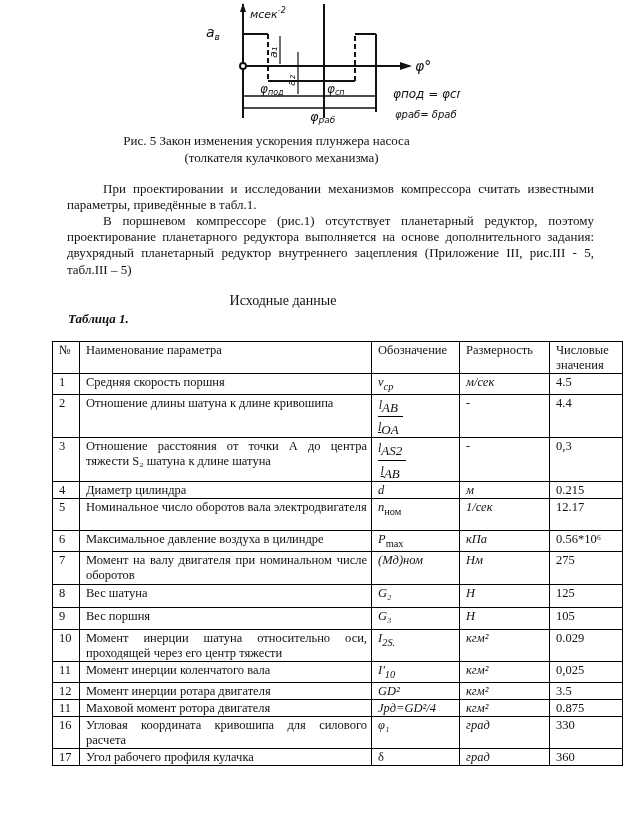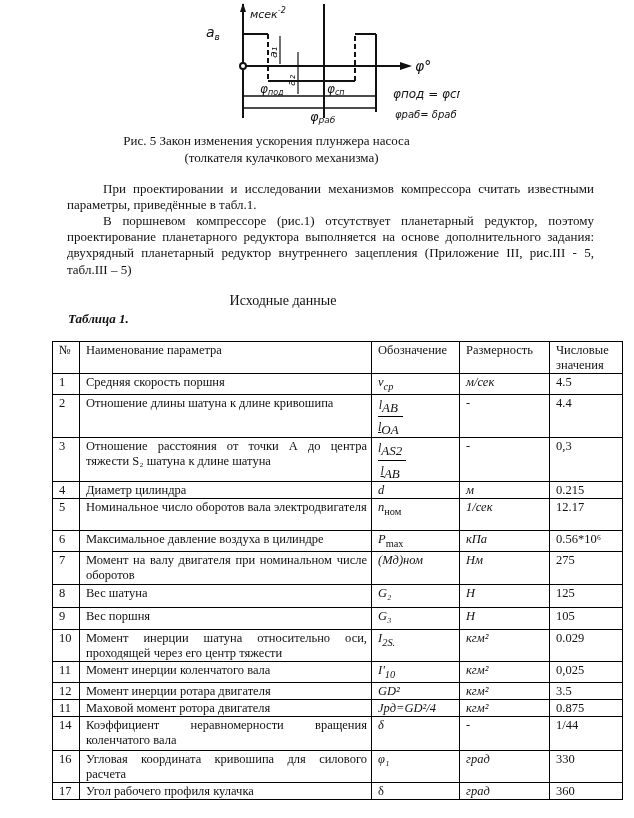--- a/index.html
+++ b/index.html
@@ -175,27 +175,20 @@
     <td class="it">кгм²</td>
     <td>3.5</td>
   </tr>
   <tr style="height:16px;">
     <td>11</td>
     <td>Маховой момент ротора двигателя</td>
     <td class="it">Jрд=GD²/4</td>
     <td class="it">кгм²</td>
     <td>0.875</td>
   </tr>
-  <tr style="height:34px;">
-    <td>14</td>
-    <td class="j">Коэффициент неравномерности вращения коленчатого вала</td>
-    <td class="it">δ</td>
-    <td>-</td>
-    <td>1/44</td>
-  </tr>
   <tr style="height:32px;">
     <td>16</td>
     <td class="j">Угловая координата кривошипа для силового расчета</td>
     <td class="it">φ₁</td>
     <td class="it">град</td>
     <td>330</td>
   </tr>
   <tr style="height:16px;">
     <td>17</td>
     <td>Угол рабочего профиля кулачка</td>

